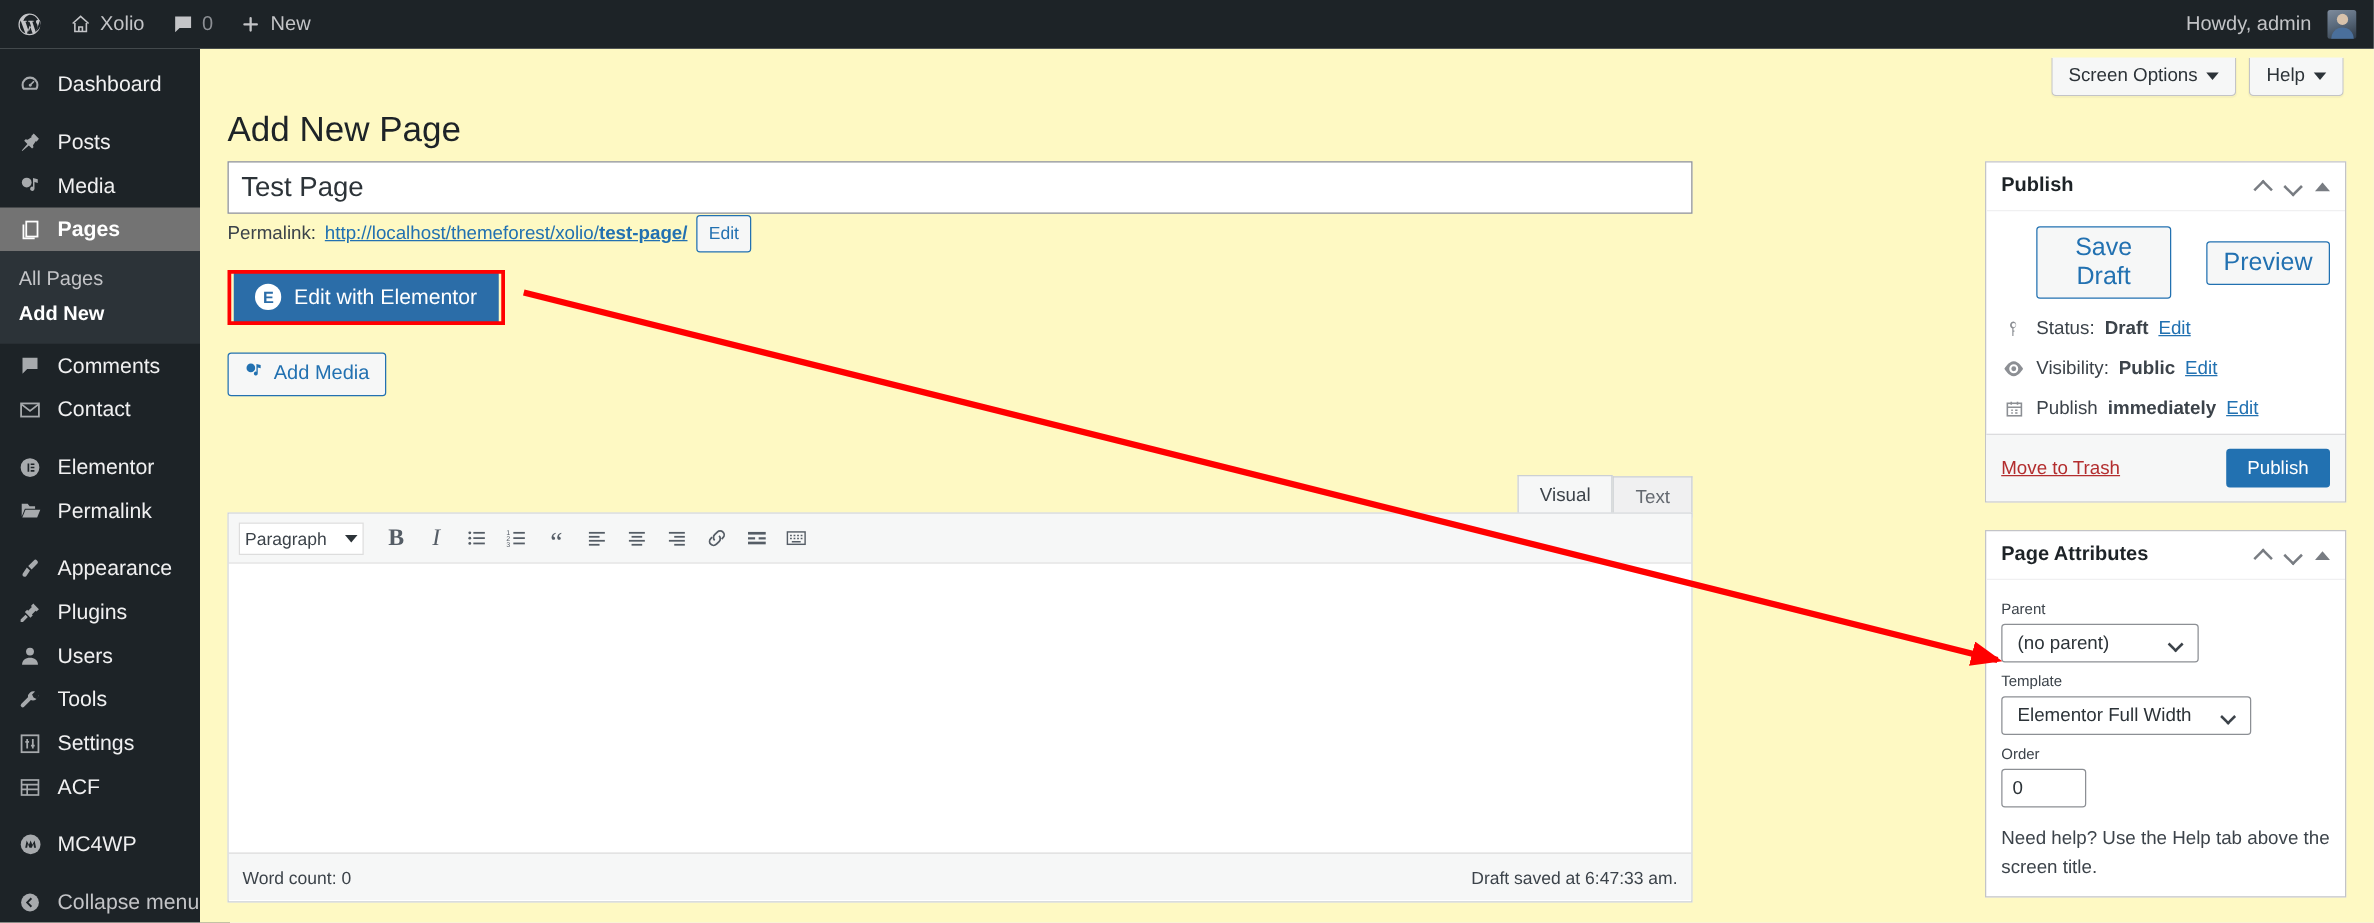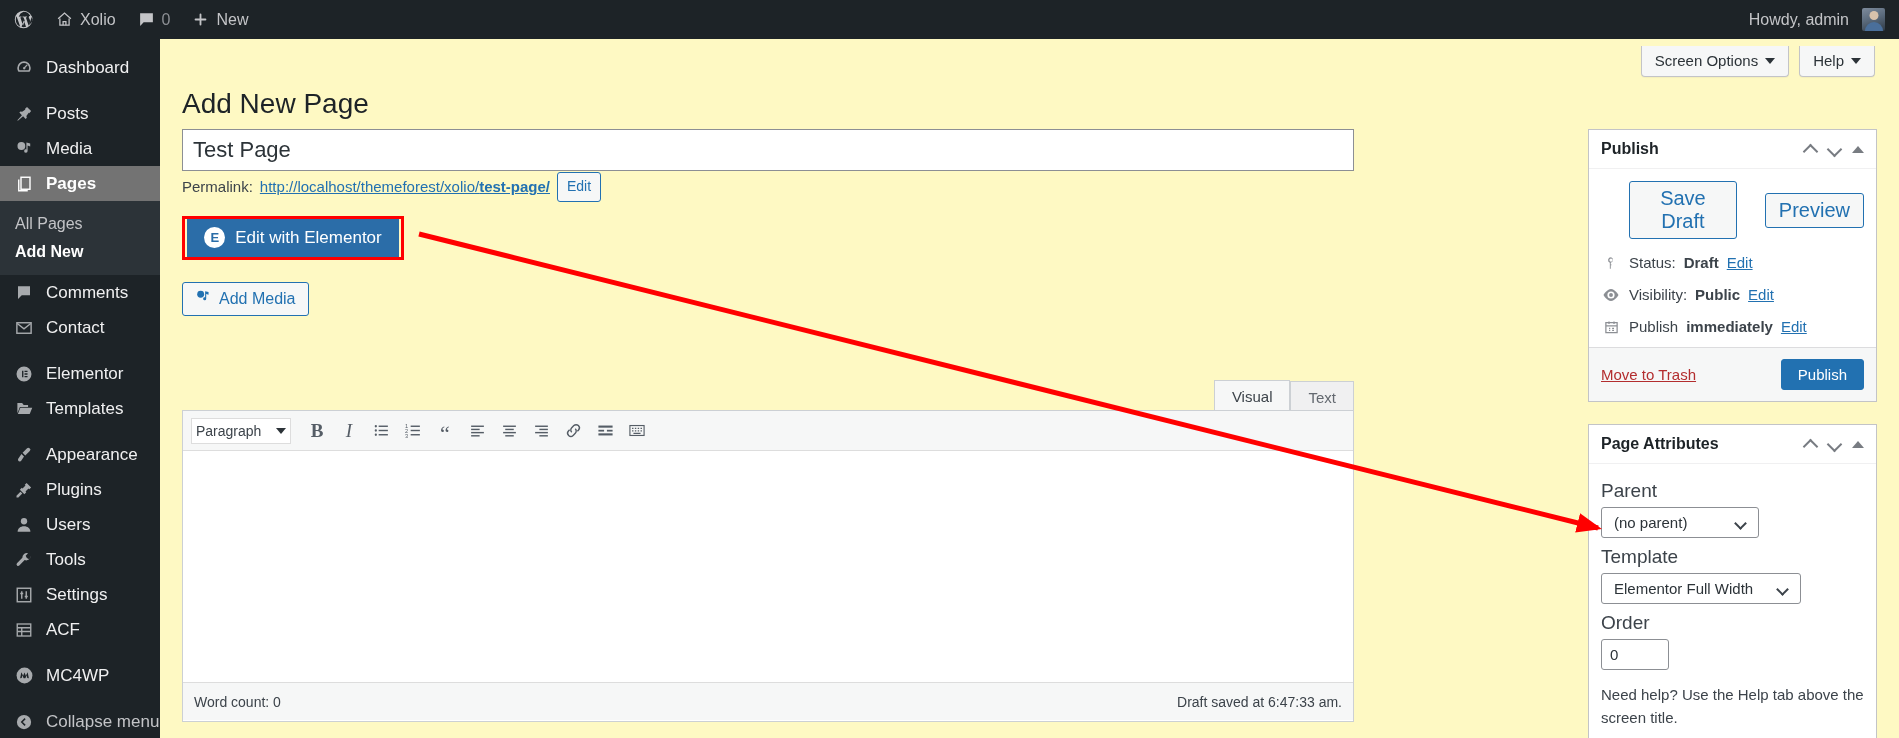--- a/index.html
+++ b/index.html
@@ -248,21 +248,21 @@
     display: flex; align-items: center; justify-content: space-between;
     padding: 11px 12px; background: #f6f7f7; border-top: 1px solid #dcdcde;
   }
   .trash-link { color: #b32d2e; text-decoration: underline; font-size: 15px; cursor: pointer; }
   .btn-primary {
     background: #2271b1; border: 1px solid #2271b1; color: #fff;
     border-radius: 3px; font-size: 15px; padding: 6px 16px; cursor: pointer;
     font-family: "Liberation Sans", sans-serif;
   }
 
-  .field-label { display: block; font-size: 19px; color: #3c434a; margin: 4px 0 5px; }
+  .field-label { display: block; font-size: 12px; color: #3c434a; margin: 4px 0 5px; }
   .field-label.sp { margin-top: 8px; }
   .sel {
     display: inline-flex; align-items: center; justify-content: space-between;
     gap: 25px; height: 31px; padding: 0 12px;
     border: 1px solid #8c8f94; border-radius: 3px; background: #fff;
     font-size: 15px; color: #2c3338; cursor: pointer; min-width: 158px;
   }
   .sel .chevd {
     width: 10px; height: 10px; position: relative; flex: none;
   }
@@ -407,21 +407,21 @@
     <span>Elementor</span>
   </a>
 
   <a class="menu-item">
     <span class="mi-ico">
       <svg width="19" height="19" viewBox="0 0 24 24" fill="currentColor">
           <path d="M2 5h7l2 2.5h5.5V10H6.2L3 18V5z"></path>
           <path d="M6.8 11h15l-3.2 8h-15l3.2-8z"></path>
         </svg>
     </span>
-    <span>Templates</span>
+    <span>Permalink</span>
   </a>
 
   <div class="menu-sep"></div>
 
   <a class="menu-item">
     <span class="mi-ico">
       <svg width="18" height="18" viewBox="0 0 24 24" fill="currentColor">
           <path d="M19.4 3.1a2.3 2.3 0 0 0-3.3 0l-6 6 3.6 3.6 6-6a2.3 2.3 0 0 0-.3-3.6zM8.6 10.6 4.3 17c-1 1.6.2 3.6 2 3.6 1 0 1.7-.5 2.2-1.3l3.5-5.4-3.4-3.3z"></path>
         </svg>
     </span>

